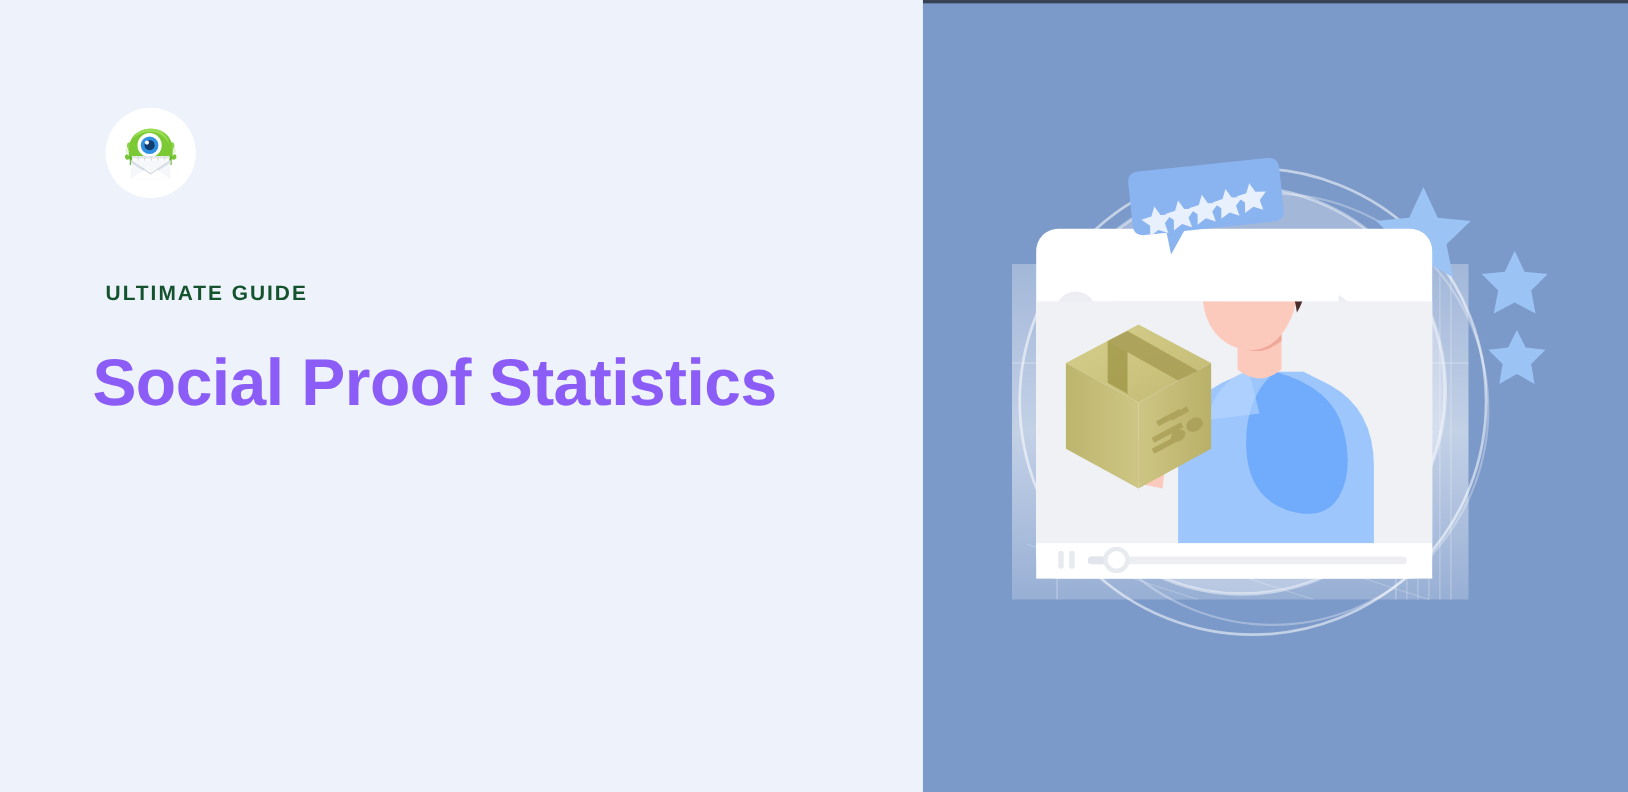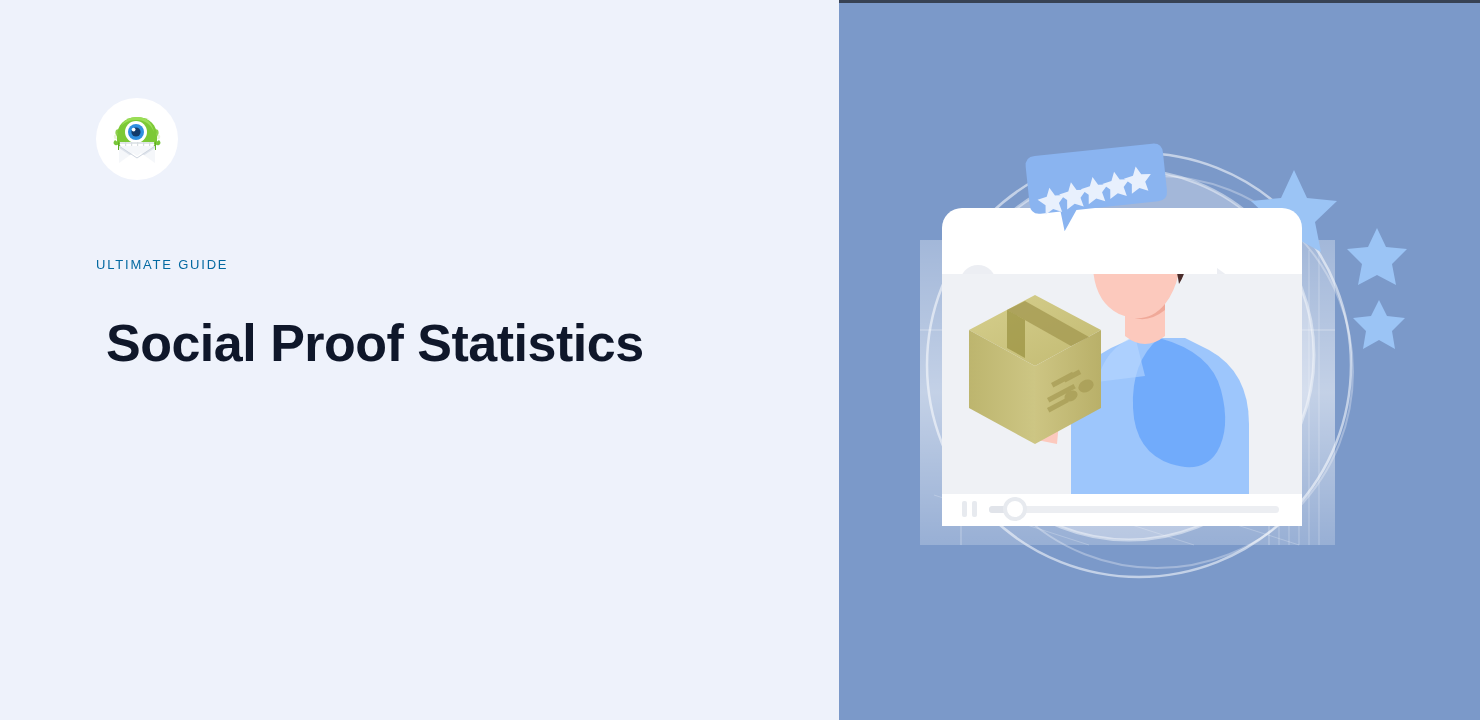--- a/index.html
+++ b/index.html
@@ -18,27 +18,27 @@
   .logo-badge {
     position:absolute; left:96px; top:98px;
     width:82px; height:82px; border-radius:50%;
     background:#ffffff;
     display:flex; align-items:center; justify-content:center;
   }
   .logo-badge svg { display:block; }
 
   .eyebrow {
     position:absolute; left:96px; top:258px;
-    font-size:13px; font-weight:400; letter-spacing:1.8px;
-    color:#0369a1; line-height:1;
+    font-size:19px; font-weight:700; letter-spacing:1.8px;
+    color:#14532d; line-height:1;
   }
   .headline {
-    position:absolute; left:106px; top:314px;
-    font-size:52px; font-weight:700; letter-spacing:-0.5px;
-    color:#0f172a; line-height:1.12; white-space:nowrap;
+    position:absolute; left:84px; top:314px;
+    font-size:60px; font-weight:700; letter-spacing:-0.5px;
+    color:#8b5cf6; line-height:1.12; white-space:nowrap;
   }
 
   
   .right-panel {
     width:641px; height:720px;
     background:#7b99c9;
     position:relative; overflow:hidden;
   }
   .top-hairline {
     position:absolute; left:0; top:0; width:100%; height:3px;

